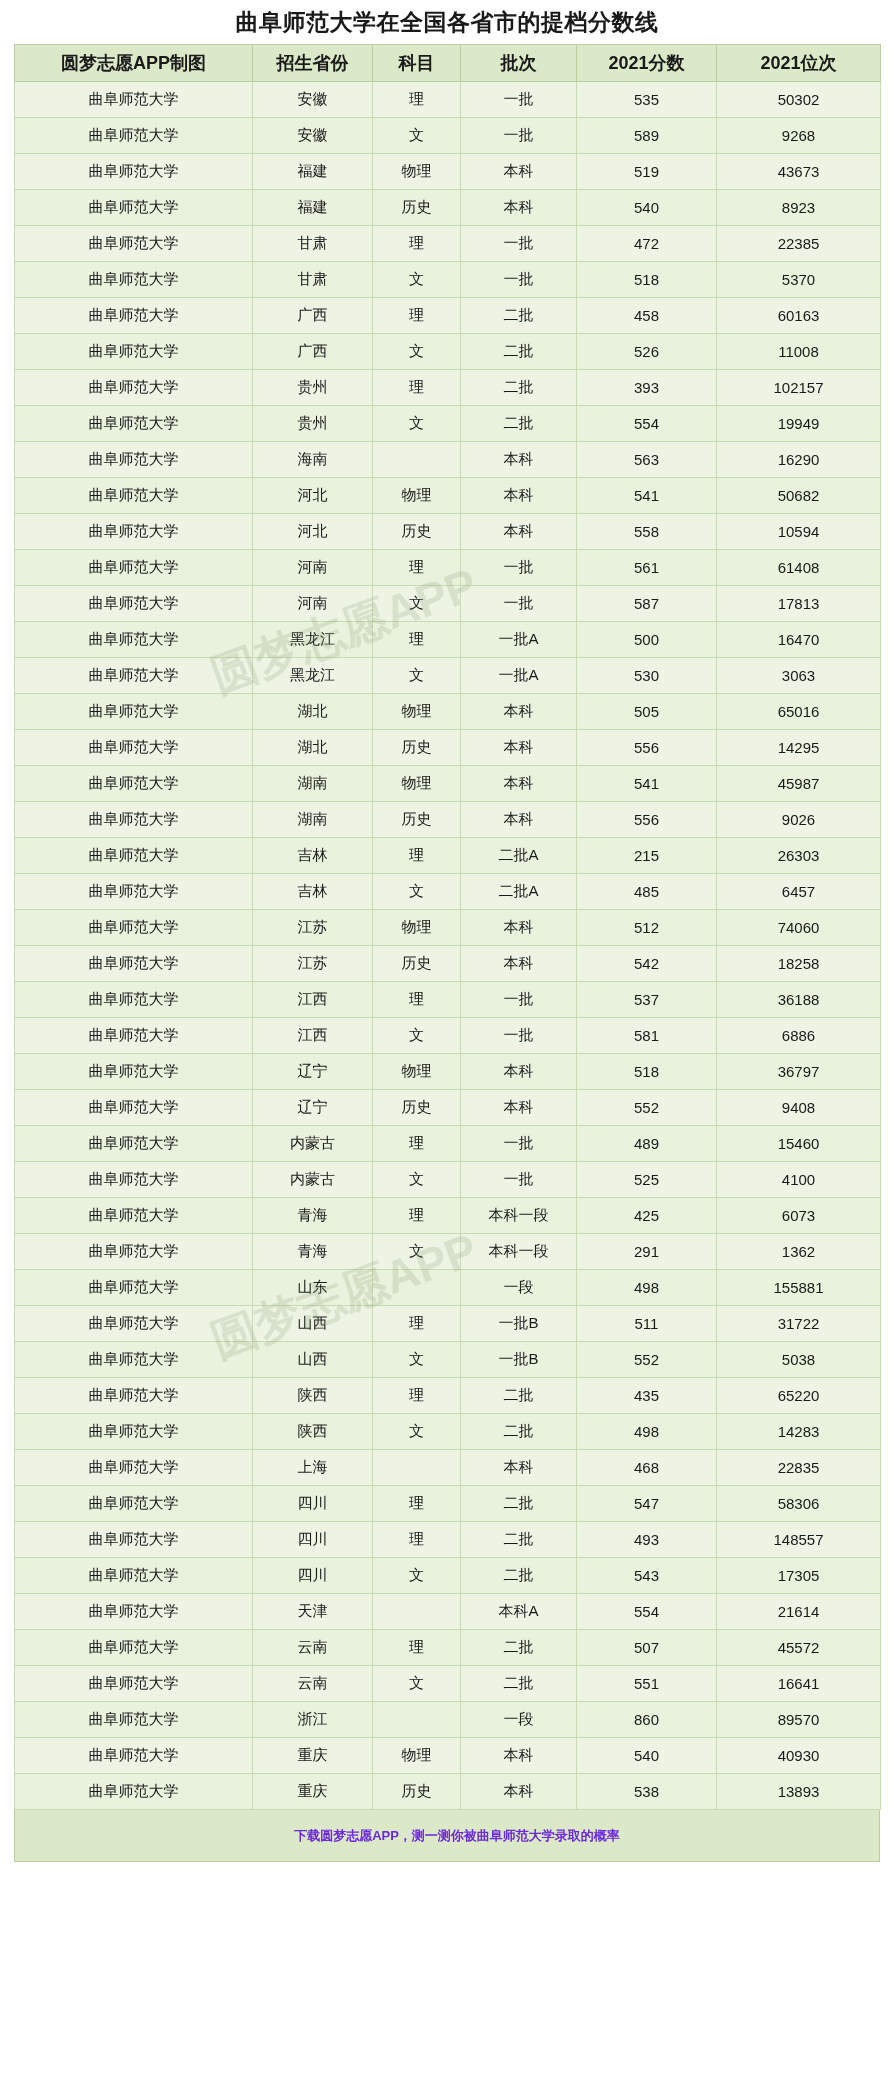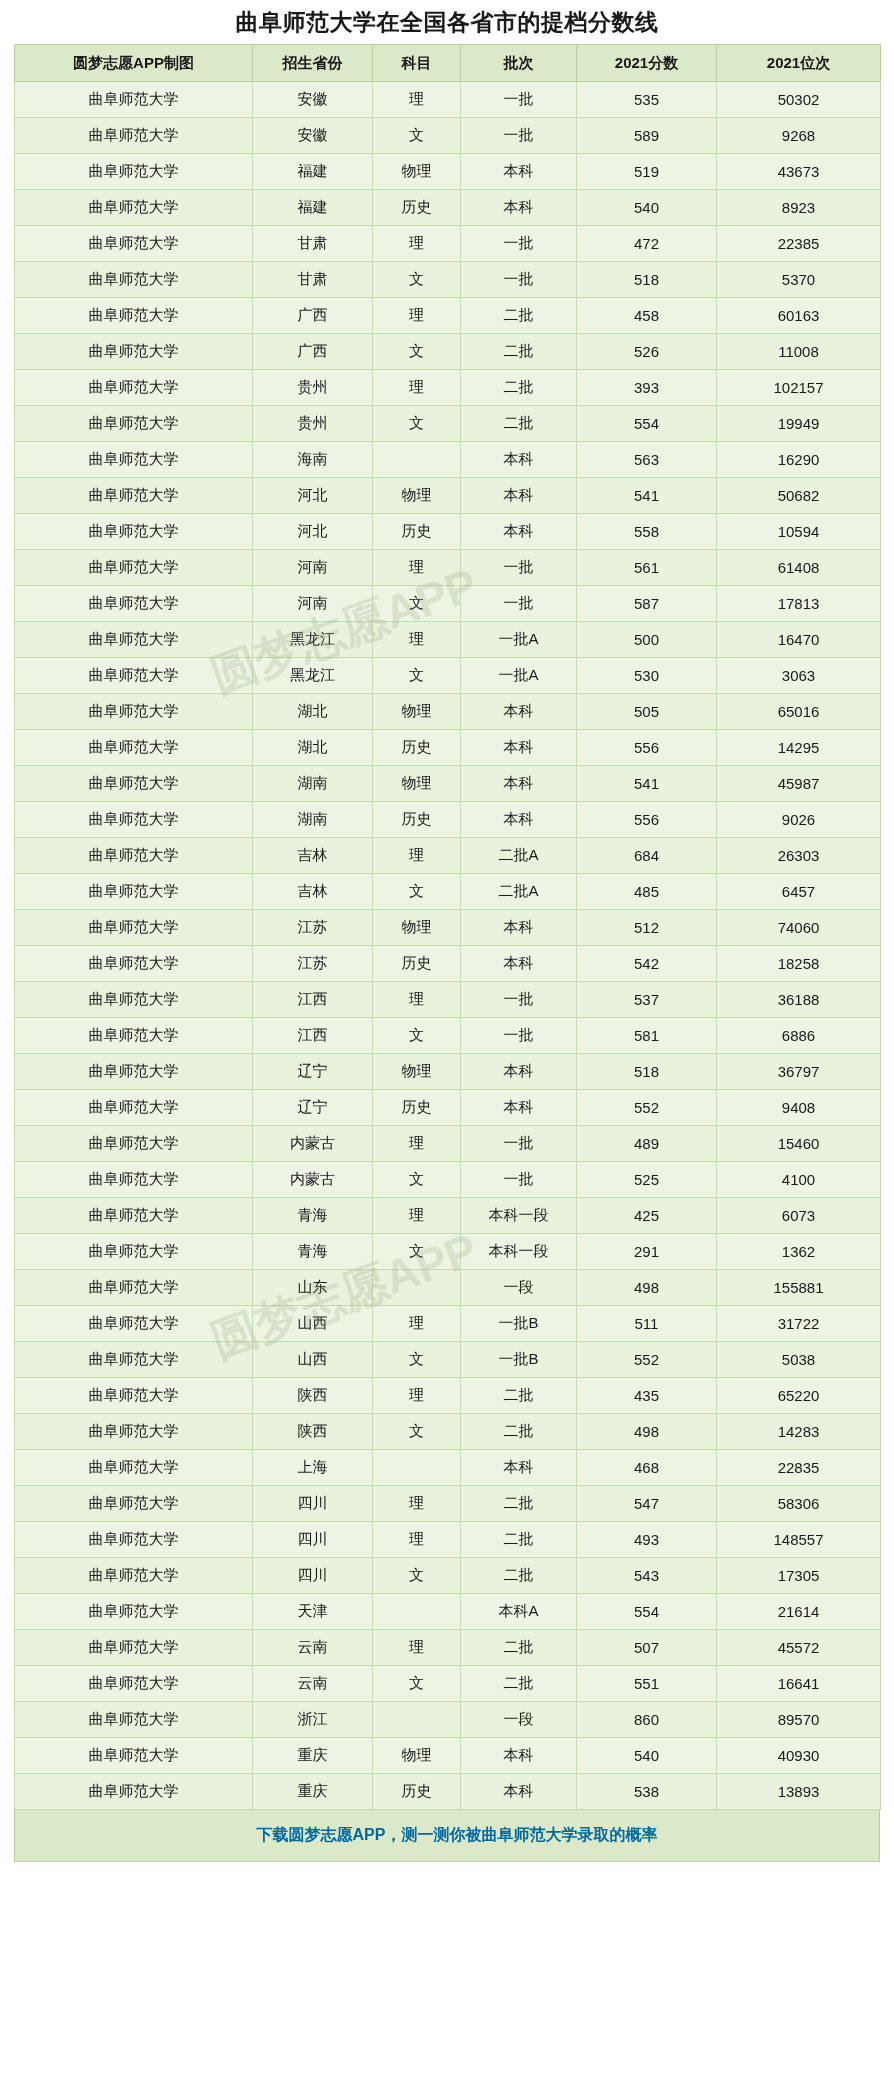--- a/index.html
+++ b/index.html
@@ -40,21 +40,21 @@
   table.score-table col.c1 { width: 120px; }
   table.score-table col.c2 { width: 88px; }
   table.score-table col.c3 { width: 116px; }
   table.score-table col.c4 { width: 140px; }
   table.score-table col.c5 { width: 164px; }
 
   table.score-table th {
     background: #dce9c8;
     border: 1px solid #b9cfa0;
     height: 36px;
-    font-size: 15px;
+    font-size: 18px;
     font-weight: bold;
     color: #1a1a1a;
     text-align: center;
     padding: 0;
   }
   table.score-table td {
     border: 1px solid #c7dcae;
     height: 35px;
     font-size: 15px;
     color: #1a1a1a;
@@ -70,23 +70,23 @@
     background: #dce9c8;
     border: 1px solid #b9cfa0;
     border-top: none;
     display: flex;
     align-items: center;
     justify-content: center;
     width: 866px;
     box-sizing: border-box;
   }
   .footer .footer-text {
-    font-size: 16px;
+    font-size: 13px;
     font-weight: bold;
-    color: #0369a1;
+    color: #6d28d9;
     margin-left: 20px;
   }
   .watermark {
     position: absolute;
     font-size: 46px;
     font-weight: bold;
     color: rgba(130, 150, 110, 0.20);
     transform: rotate(-20deg);
     pointer-events: none;
     white-space: nowrap;
@@ -290,21 +290,21 @@
           <td>历史</td>
           <td>本科</td>
           <td>556</td>
           <td>9026</td>
         </tr>
         <tr>
           <td>曲阜师范大学</td>
           <td>吉林</td>
           <td>理</td>
           <td>二批A</td>
-          <td>684</td>
+          <td>215</td>
           <td>26303</td>
         </tr>
         <tr>
           <td>曲阜师范大学</td>
           <td>吉林</td>
           <td>文</td>
           <td>二批A</td>
           <td>485</td>
           <td>6457</td>
         </tr>

